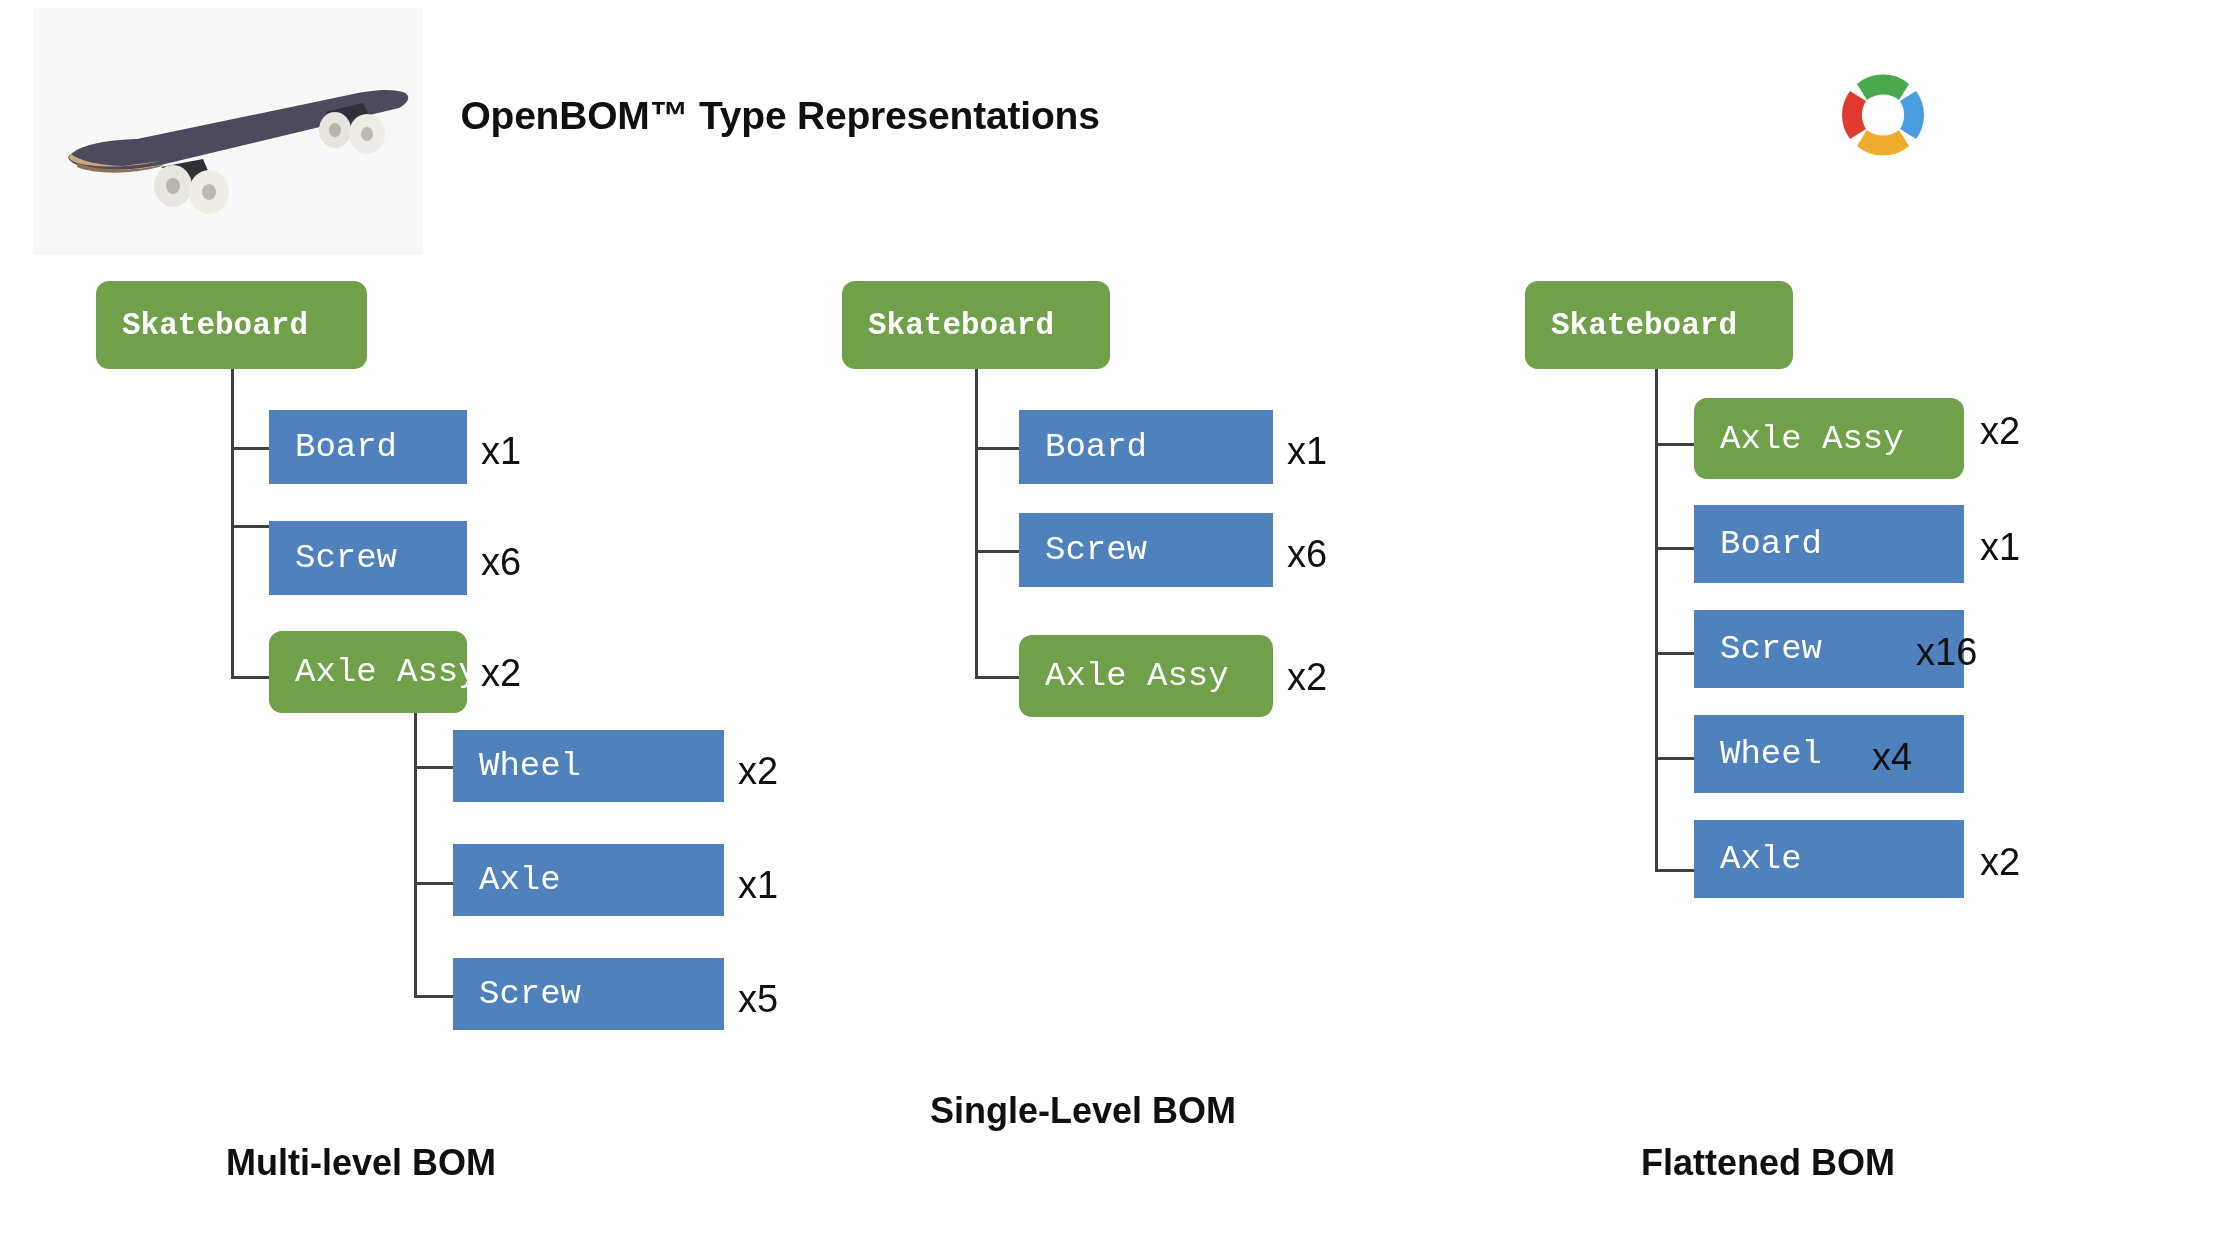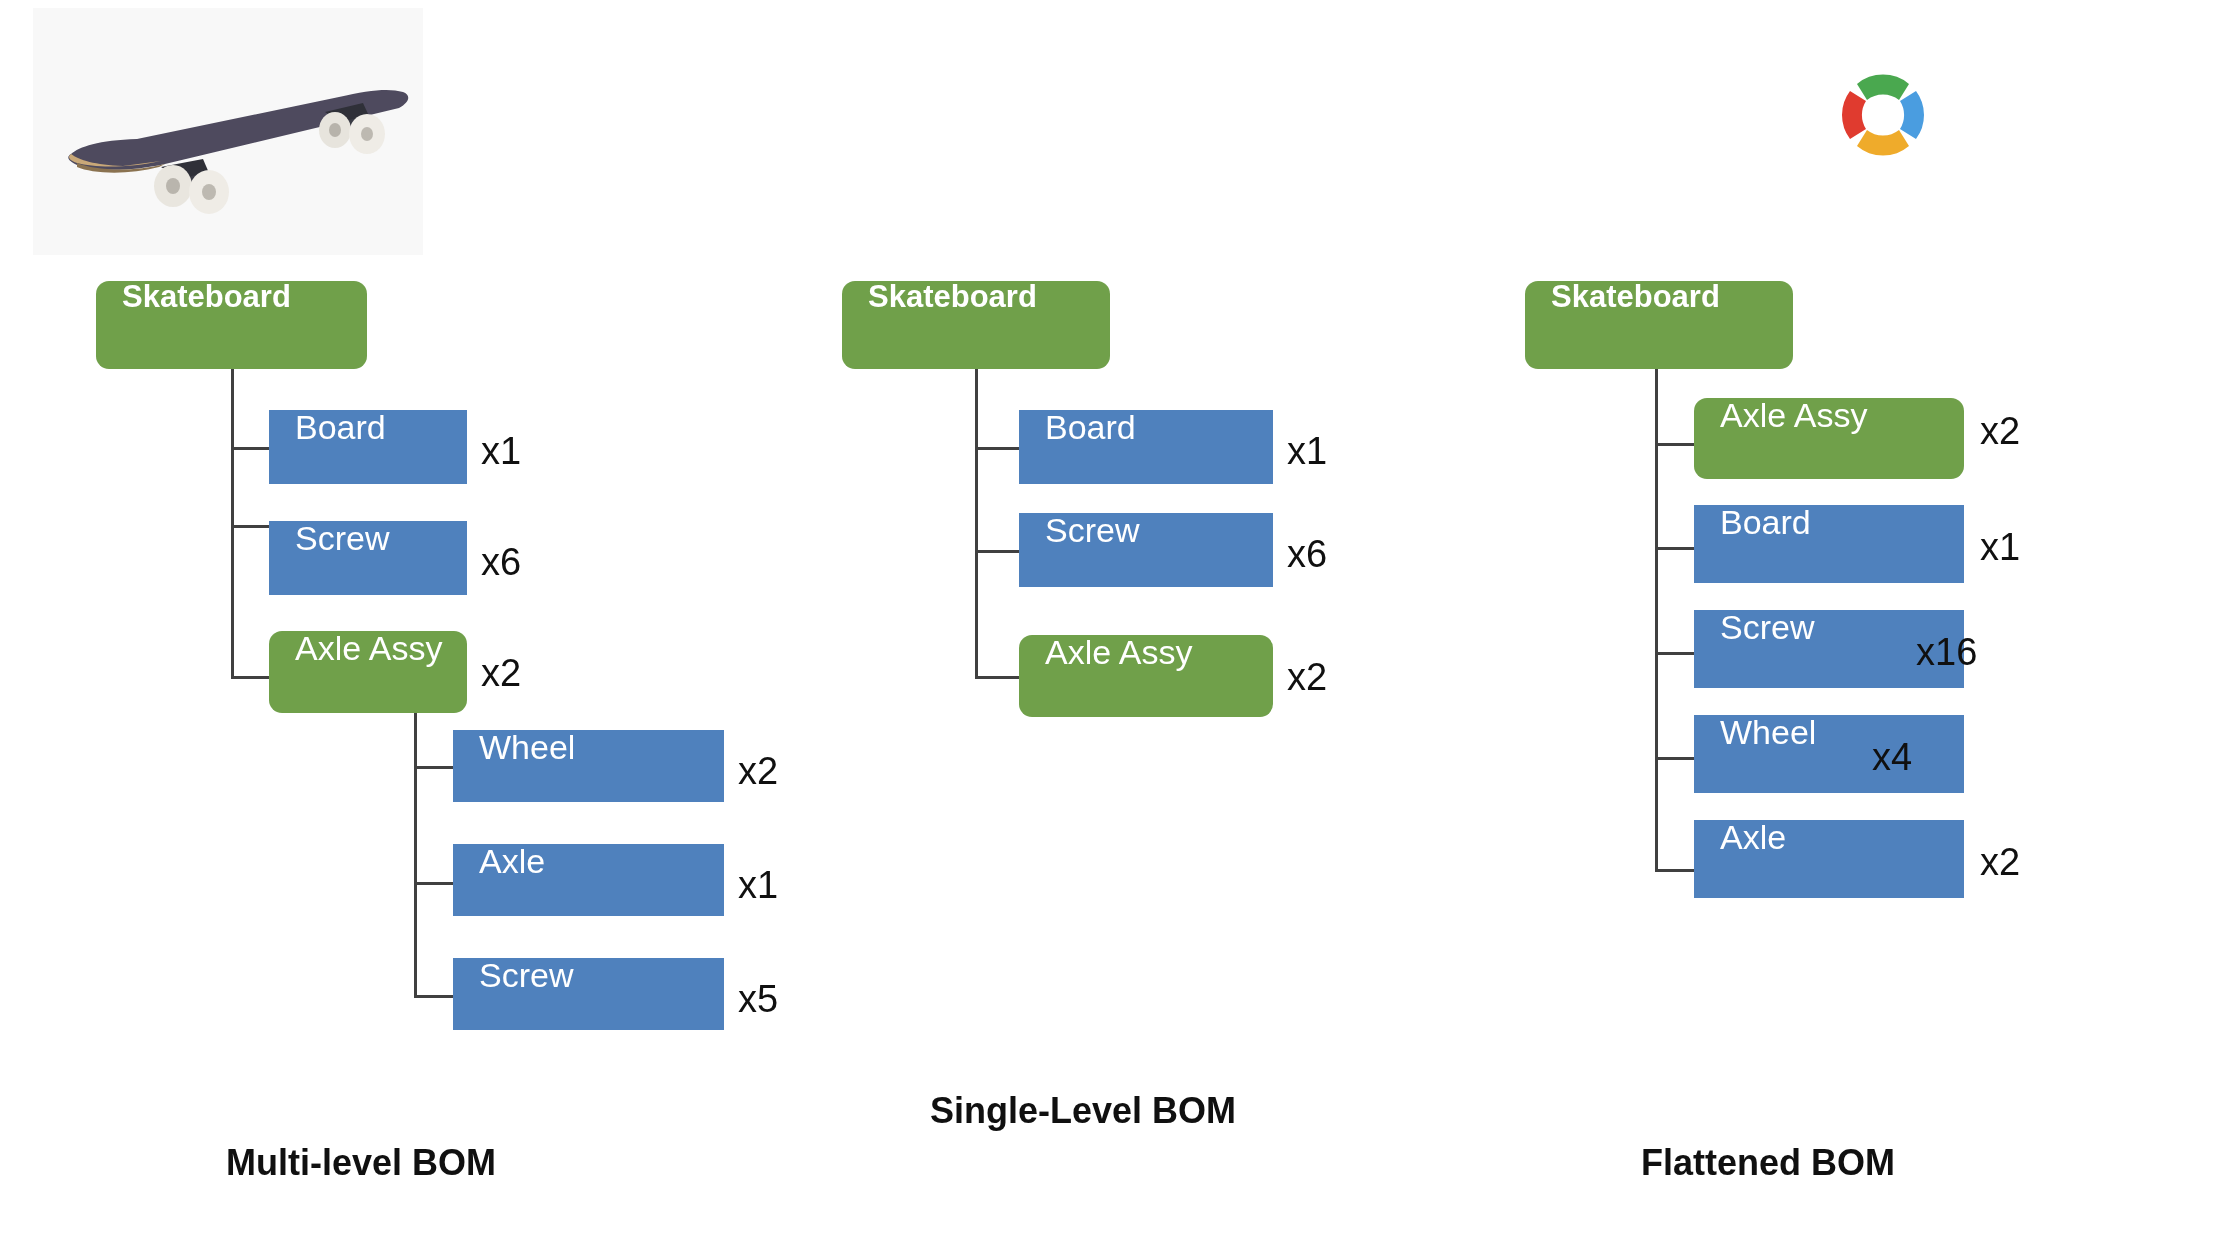--- a/index.html
+++ b/index.html
@@ -54,25 +54,27 @@
   
   .bom-column {
     position: absolute;
     top: 0;
     height: 1252px;
   }
   .node {
     position: absolute;
     box-sizing: border-box;
     display: flex;
+    align-items: center;
     color: #ffffff;
     font-size: 34px;
     padding-left: 26px;
     white-space: nowrap;
     line-height: 1;
+    font-family: Liberation Mono, monospace;
   }
   .node.green {
     background: #70a04a;
     border-radius: 13px;
   }
   .node.blue {
     background: #4f81bd;
     border-radius: 0;
   }
   .node.root {
@@ -128,20 +130,21 @@
         <ellipse cx="176" cy="184" rx="20" ry="22" fill="#efece6"></ellipse>
         <ellipse cx="176" cy="184" rx="7" ry="8" fill="#bdb9b1"></ellipse>
         <ellipse cx="302" cy="122" rx="16" ry="18" fill="#e7e4dd"></ellipse>
         <ellipse cx="302" cy="122" rx="6" ry="7" fill="#b7b3ab"></ellipse>
         <ellipse cx="334" cy="126" rx="18" ry="20" fill="#efece6"></ellipse>
         <ellipse cx="334" cy="126" rx="6" ry="7" fill="#bdb9b1"></ellipse>
       </g>
     </svg>
   </div>
 
+  <div id="page-title">OpenBOM™ Type Representations</div>
 
   <div id="brand-logo">
     <svg width="118" height="118" viewBox="0 0 118 118">
       <path d="M33 28 A 40 40 0 0 1 85 28 L 75 44 A 26 26 0 0 0 43 44 Z" fill="#4aa84f"></path>
       <path d="M92 35 A 40 40 0 0 1 92 83 L 76 73 A 26 26 0 0 0 76 45 Z" fill="#4a9de0"></path>
       <path d="M85 90 A 40 40 0 0 1 33 90 L 43 74 A 26 26 0 0 0 75 74 Z" fill="#efab2b"></path>
       <path d="M26 83 A 40 40 0 0 1 26 35 L 42 45 A 26 26 0 0 0 42 73 Z" fill="#e03b2f"></path>
     </svg>
   </div>
 

